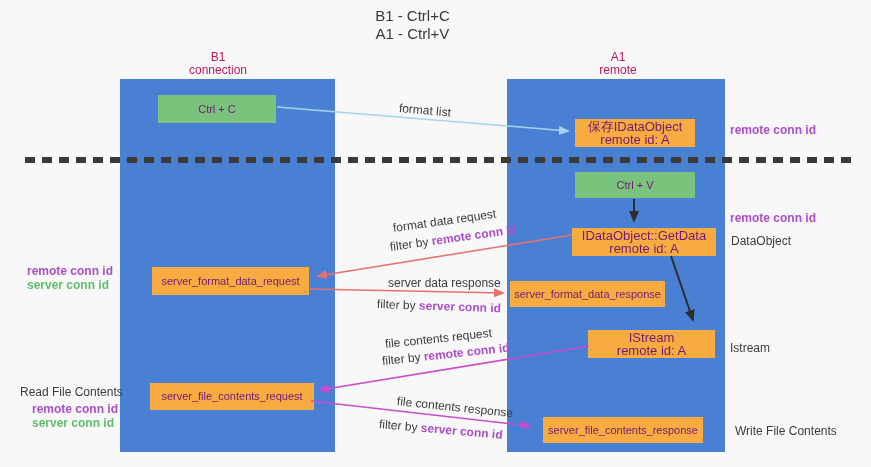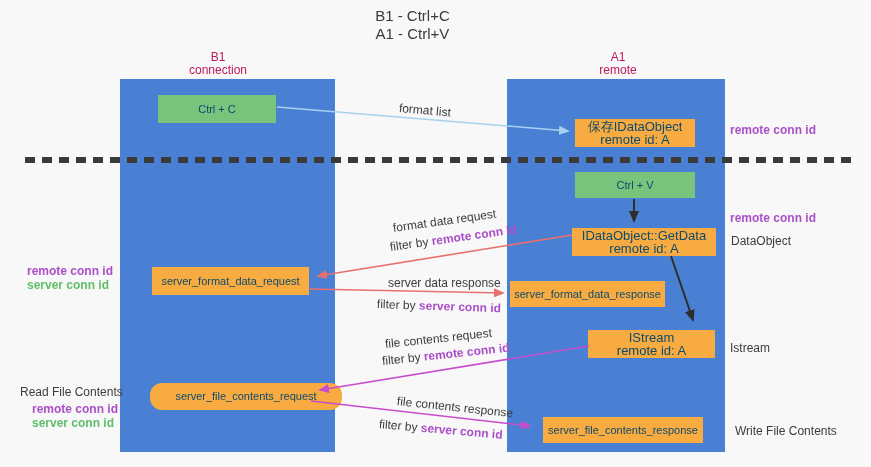--- a/index.html
+++ b/index.html
@@ -26,21 +26,21 @@
               line-height:13px;color:#be185d;z-index:3;}
 
   .column{position:absolute;top:79px;height:373px;background:var(--column-blue);z-index:1;}
   .col-left{left:120px;width:215px;}
   .col-right{left:507px;width:218px;}
 
   .dashed-divider{position:absolute;left:25px;top:157px;width:826px;height:6px;z-index:2;
     background:repeating-linear-gradient(to right,#3a3a3a 0 10px,transparent 10px 17px);}
 
   .node{position:absolute;z-index:3;display:flex;flex-direction:column;
-        align-items:center;justify-content:center;color:#0c4a6e;text-align:center;
+        align-items:center;justify-content:center;color:#701a75;text-align:center;
         white-space:nowrap;}
   .node.green{background:var(--node-green);font-size:12px;}
   .node.orange{background:var(--node-orange);}
   .node .l{font-size:13px;line-height:13px;}
   .node .single{font-size:11px;line-height:13px;}
 
   .lbl{position:absolute;z-index:3;font-size:12px;line-height:14px;color:var(--text-dark);white-space:nowrap;}
   .purple{color:var(--text-purple);font-weight:bold;}
   .greent{color:var(--text-green);font-weight:bold;}
   .rot{transform-origin:left center;}
@@ -99,21 +99,21 @@
 
   <div class="node orange" style="left:152px;top:267px;width:157px;height:28px;">
     <div class="single">server_format_data_request</div>
   </div>
 
   <div class="node orange" style="left:588px;top:330px;width:127px;height:28px;">
     <div class="l">IStream</div>
     <div class="l">remote id: A</div>
   </div>
 
-  <div class="node orange" style="left:150px;top:383px;width:192px;height:27px;border-radius:12px;">
+  <div class="node orange" style="left:150px;top:383px;width:164px;height:27px;">
     <div class="single">server_file_contents_request</div>
   </div>
 
   <div class="node orange" style="left:543px;top:417px;width:160px;height:26px;">
     <div class="single">server_file_contents_response</div>
   </div>
 
   <div class="lbl purple" style="left:730px;top:123px;">remote conn id</div>
   <div class="lbl purple" style="left:730px;top:211px;">remote conn id</div>
   <div class="lbl" style="left:731px;top:234px;">DataObject</div>

